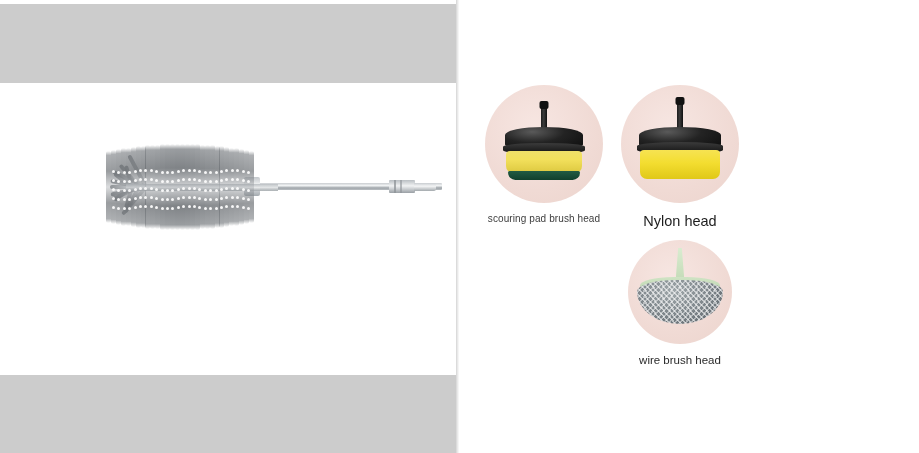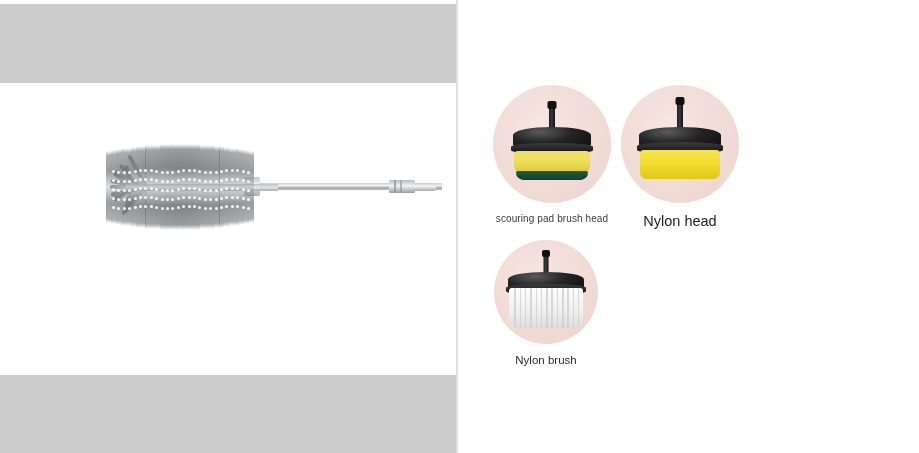--- a/index.html
+++ b/index.html
@@ -137,21 +137,21 @@
     background: #ffffff;
     overflow: hidden;
   }
 
   .head-grid {
     position: absolute;
     left: 16px; top: 85px;
     width: 268px; height: 300px;
   }
   .head-cell { position: absolute; width: 130px; }
-  .head-cell.c0 { left: 12px;   top: 0; }
+  .head-cell.c0 { left: 4px;   top: 0; }
   .head-cell.c1 { left: 140px; top: 0; }
   .head-cell.c2 { left: 6px;  top: 155px; }
   .head-cell.c3 { left: 140px; top: 155px; }
 
   .disc {
     position: relative;
     width: 118px; height: 118px;
     border-radius: 50%;
     background: radial-gradient(circle at 42% 36%, #f7e6e2 0%, #f0dad4 62%, #ecd4cd 100%);
     margin: 0 auto;
@@ -459,41 +459,25 @@
         <div class="disc">
           <div class="stem" style="top:16px;width:6px;height:30px;"></div>
           <div class="stem-knob" style="top:12px;width:9px;height:8px;"></div>
           <div class="black-cap" style="top:42px;width:82px;height:22px;"></div>
           <div class="cap-rim" style="top:57px;width:86px;height:12px;"></div>
           <div class="pad yellow-bright" style="top:65px;width:80px;height:29px;"></div>
         </div>
         <div class="cap-label lg">Nylon head</div>
       </div>
 
-      <div class="head-cell c2">
+
+      <div class="head-cell c3">
         <div class="disc small">
-          <div class="stem" style="top:14px;width:5px;height:22px;"></div>
-          <div class="stem-knob" style="top:10px;width:8px;height:7px;"></div>
-          <div class="black-cap" style="top:32px;width:76px;height:20px;"></div>
-          <div class="cap-rim" style="top:44px;width:80px;height:11px;"></div>
-          <div class="nylon-body" id="nylonBody">
-              <i style="left: 5.3px;"></i>
-              <i style="left: 10.6px;"></i>
-              <i style="left: 15.9px;"></i>
-              <i style="left: 21.2px;"></i>
-              <i style="left: 26.5px;"></i>
-              <i style="left: 31.8px;"></i>
-              <i style="left: 37.1px;"></i>
-              <i style="left: 42.4px;"></i>
-              <i style="left: 47.7px;"></i>
-              <i style="left: 53px;"></i>
-              <i style="left: 58.3px;"></i>
-              <i style="left: 63.6px;"></i>
-              <i style="left: 68.9px;"></i>
-            </div>
+          <div class="wire-stem"></div>
+          <div class="wire-collar"></div>
+          <div class="wire-ball"></div>
         </div>
-        <div class="cap-label md">Nylon brush</div>
+        <div class="cap-label md">wire brush head</div>
       </div>
-
     </div>
 
   </div>
 </div>
 
 </body></html>

